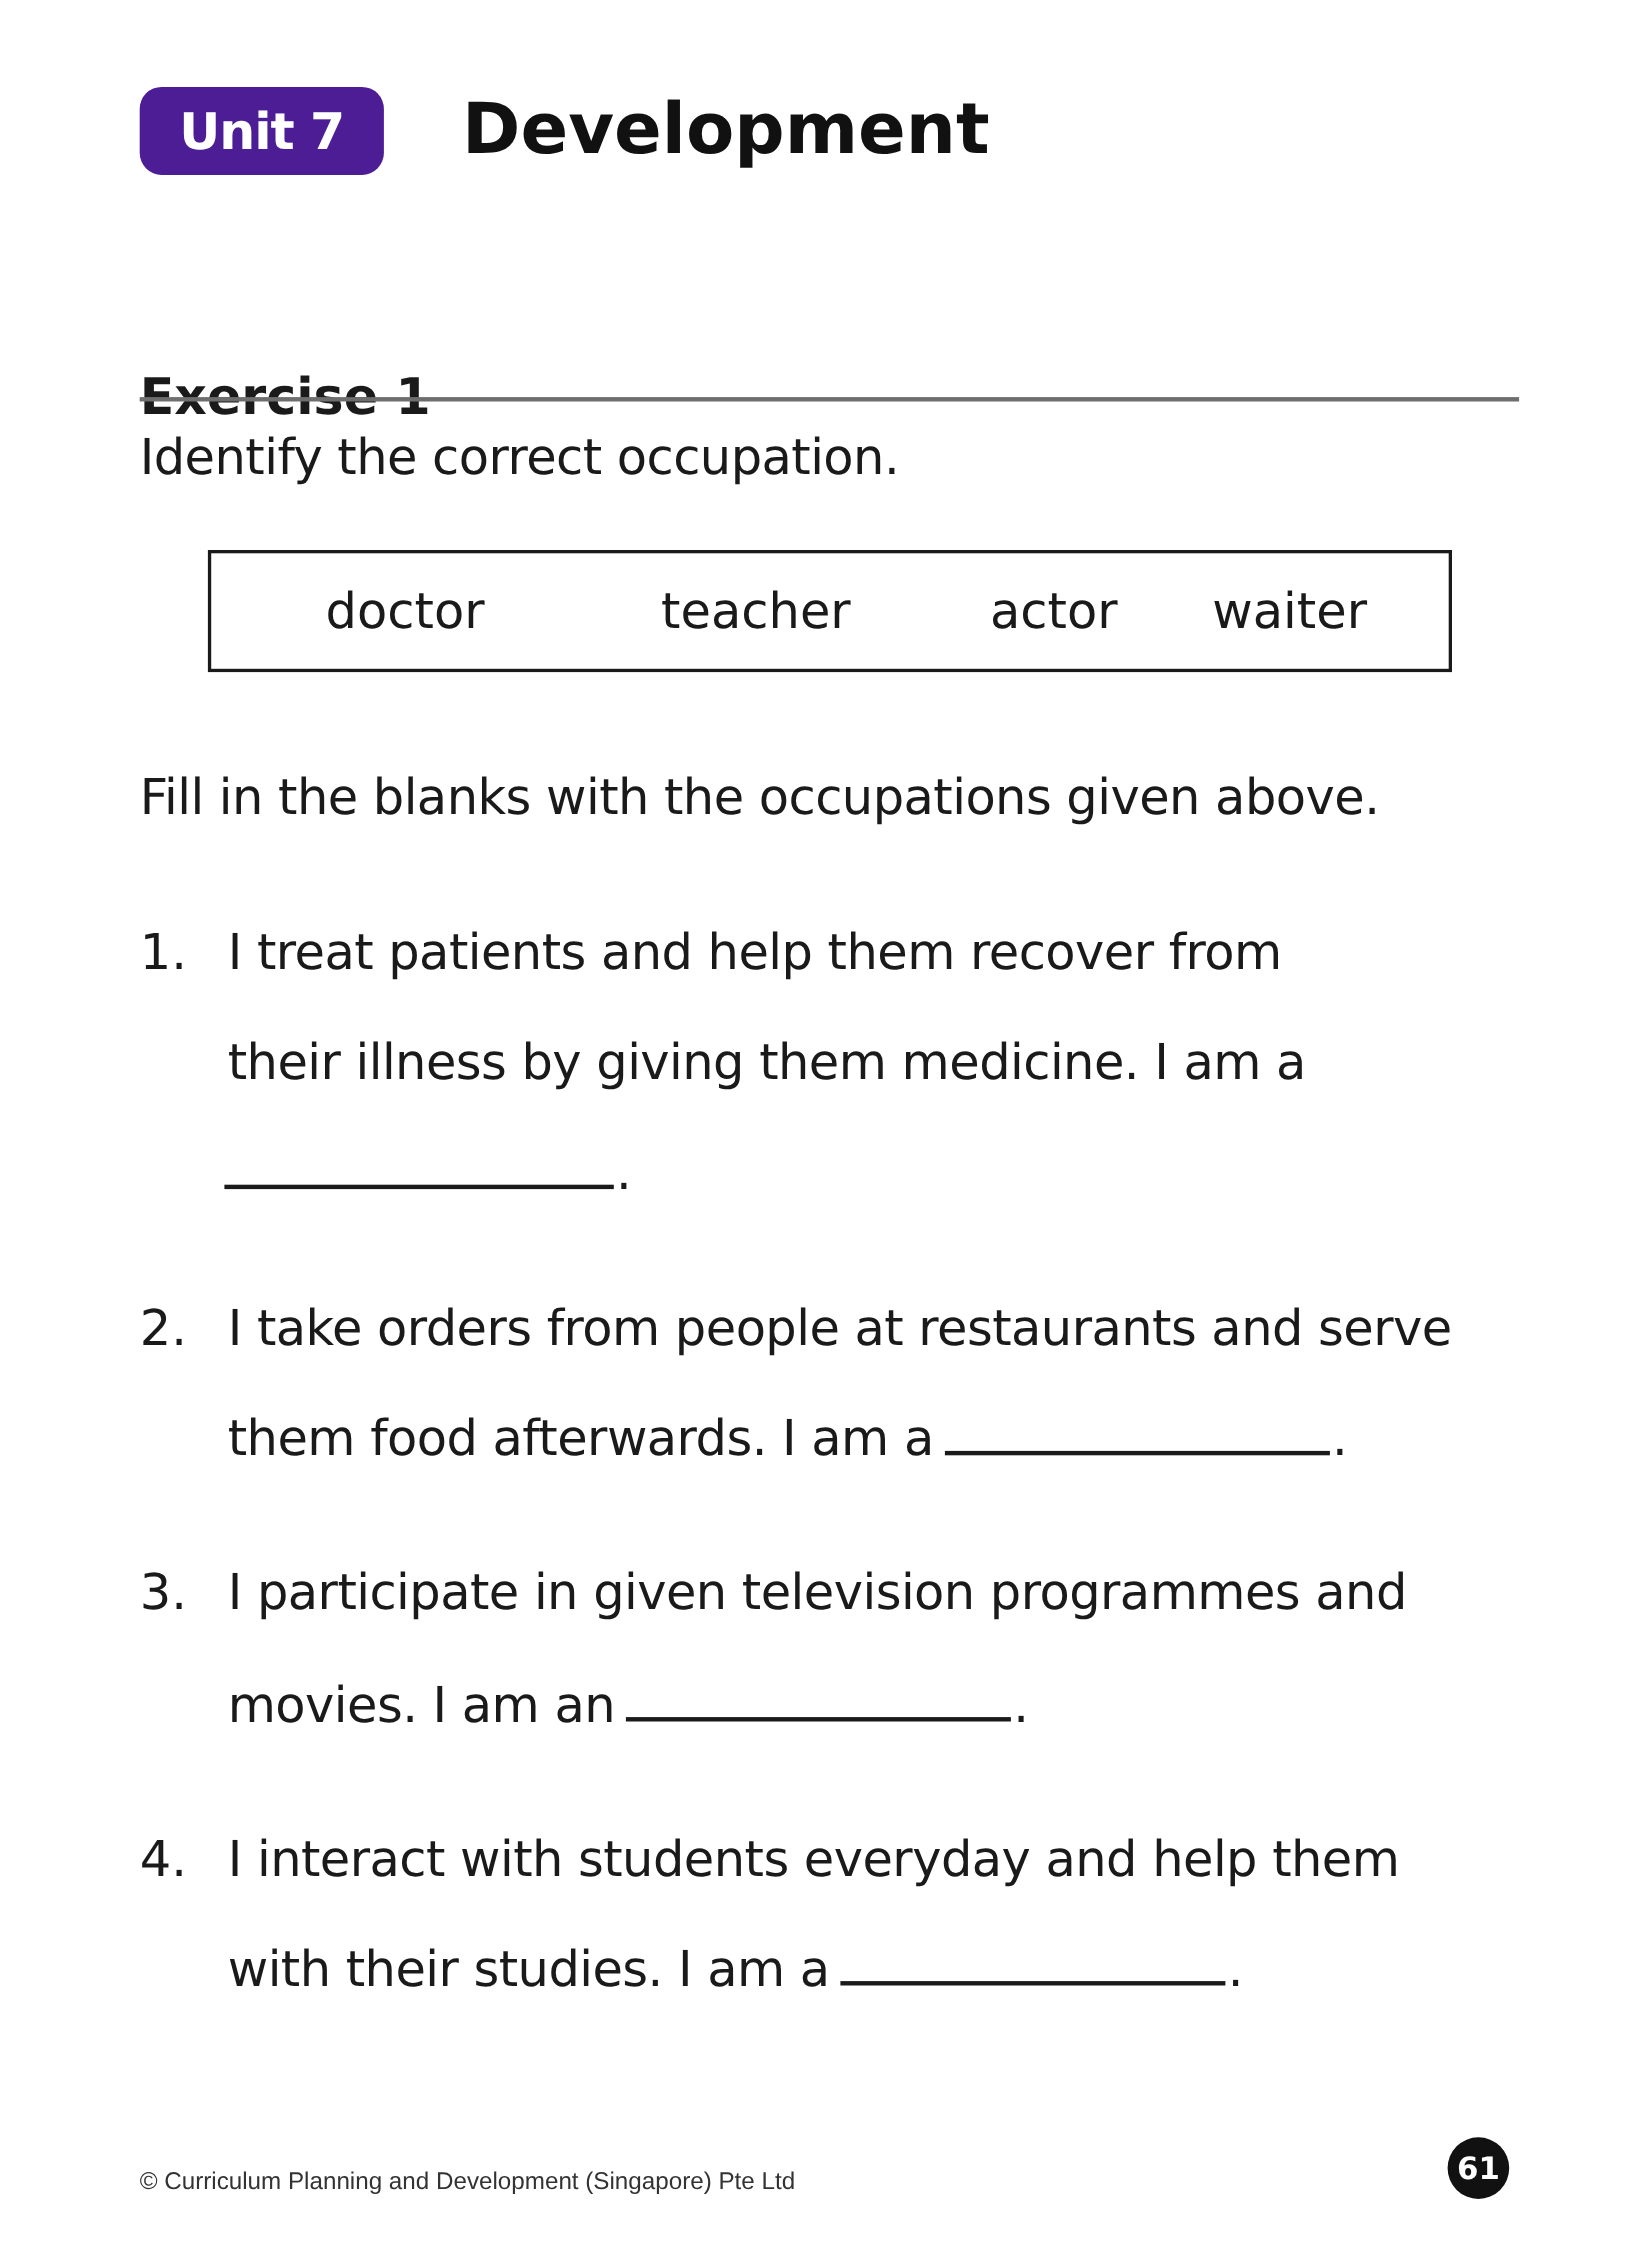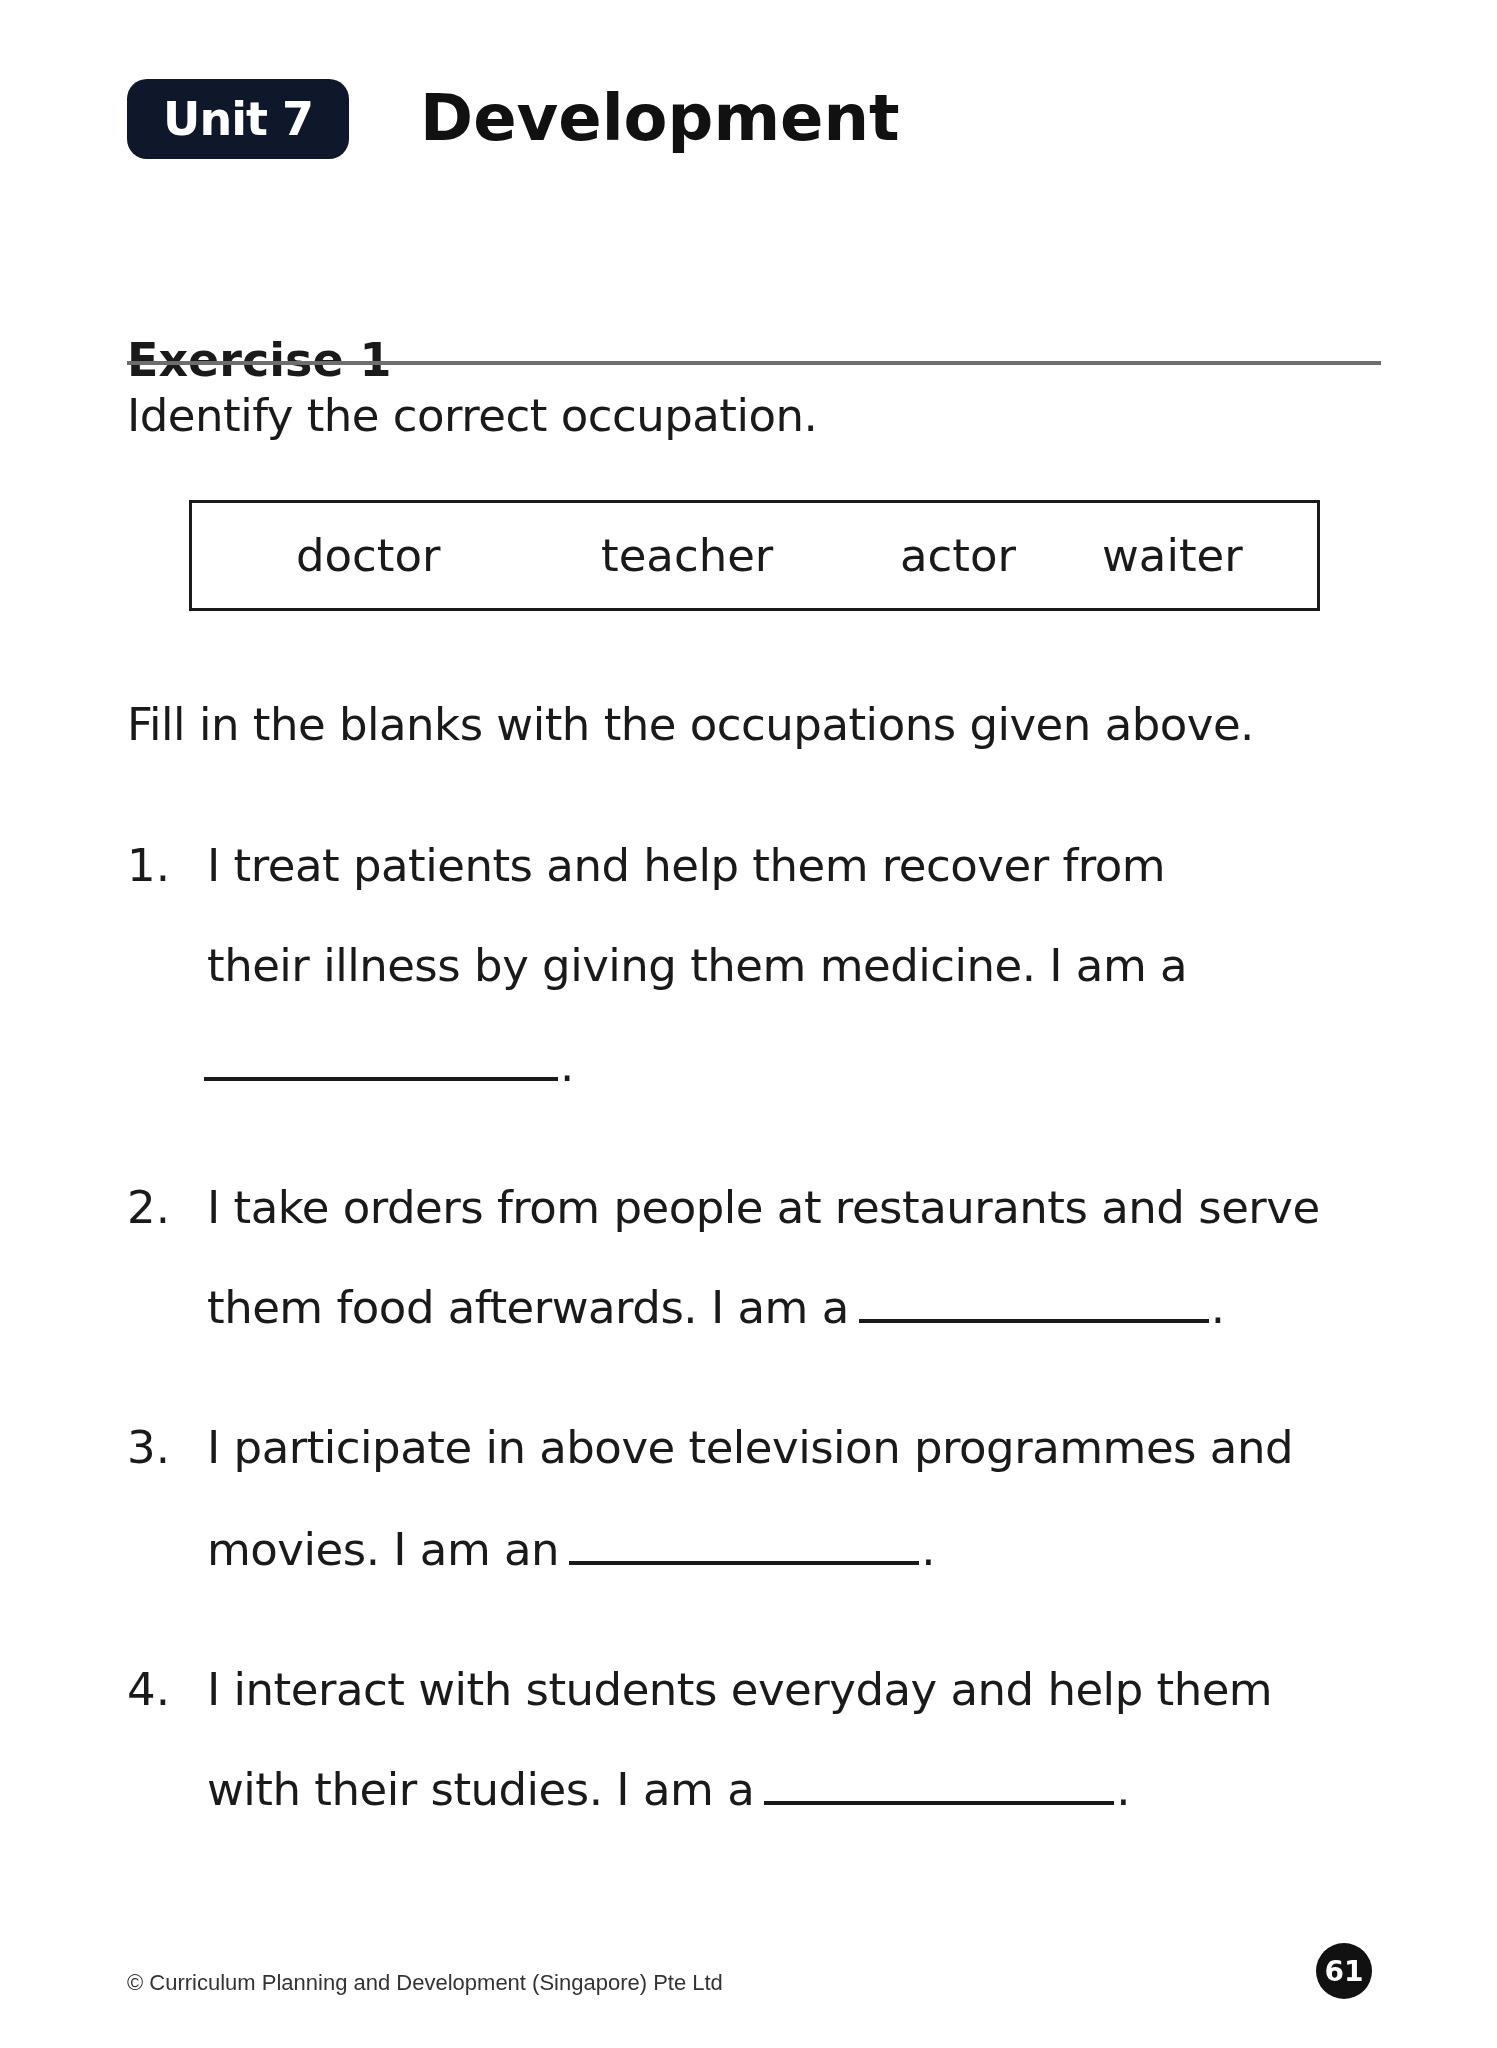--- a/index.html
+++ b/index.html
@@ -1,19 +1,19 @@
 <!DOCTYPE html>
 <html><head>
 <meta charset="utf-8">
 <style>
   html, body { margin: 0; padding: 0; background: #ffffff; }
   body { width: 1497px; height: 2048px; position: relative; overflow: hidden;
          font-family: "DejaVu Sans", sans-serif; color: #1a1a1a; }
   .abs { position: absolute; }
-  .unit-badge { left: 127px; top: 79px; width: 222px; height: 80px; background: #0f172a;
+  .unit-badge { left: 127px; top: 79px; width: 222px; height: 80px; background: #4c1d95;
                 border-radius: 20px; color: #ffffff; display: flex; align-items: center;
                 justify-content: center; font-weight: bold; font-size: 46px; letter-spacing: -1px; }
   .unit-title { left: 420px; top: 78px; font-size: 64px; font-weight: bold; line-height: 80px; color: #111; }
   .ex-title { left: 127px; top: 308px; font-size: 46px; font-weight: bold; line-height: 56px; color: #1a1a1a; margin-top: 24px; }
   .ex-rule { left: 127px; top: 361px; width: 1254px; height: 4px; background: #6e6e6e; }
   .instr { left: 127px; top: 388px; font-size: 45px; line-height: 56px; font-weight: normal; color: #1a1a1a; letter-spacing: -0.5px; }
   .word-box { left: 189px; top: 500px; width: 1125px; height: 105px; border: 3px solid #1a1a1a; box-sizing: content-box; text-align: center; }
   .word { position: absolute; top: 0; line-height: 105px; font-size: 45px; color: #1a1a1a; }
   .fill { left: 127px; top: 697px; font-size: 45px; line-height: 56px; color: #1a1a1a; letter-spacing: -0.5px; }
   .q-num { position: absolute; left: 127px; font-size: 45px; line-height: 56px; }
@@ -56,21 +56,21 @@
 <div>
   <span class="q-num" style="top:1180px">2.</span>
   <span class="q-line" style="top:1180px">I take orders from people at restaurants and serve</span>
   <div class="q-line" style="top:1280px">
     <span>them food afterwards. I am a</span><span class="blank" style="width:350px;"></span><span>.</span>
   </div>
 </div>
 
 <div>
   <span class="q-num" style="top:1420px">3.</span>
-  <span class="q-line" style="top:1420px">I participate in above television programmes and</span>
+  <span class="q-line" style="top:1420px">I participate in given television programmes and</span>
   <div class="q-line" style="top:1522px">
     <span>movies. I am an</span><span class="blank" style="width:350px;"></span><span>.</span>
   </div>
 </div>
 
 <div>
   <span class="q-num" style="top:1662px">4.</span>
   <span class="q-line" style="top:1662px">I interact with students everyday and help them</span>
   <div class="q-line" style="top:1762px">
     <span>with their studies. I am a</span><span class="blank" style="width:350px;"></span><span>.</span>

